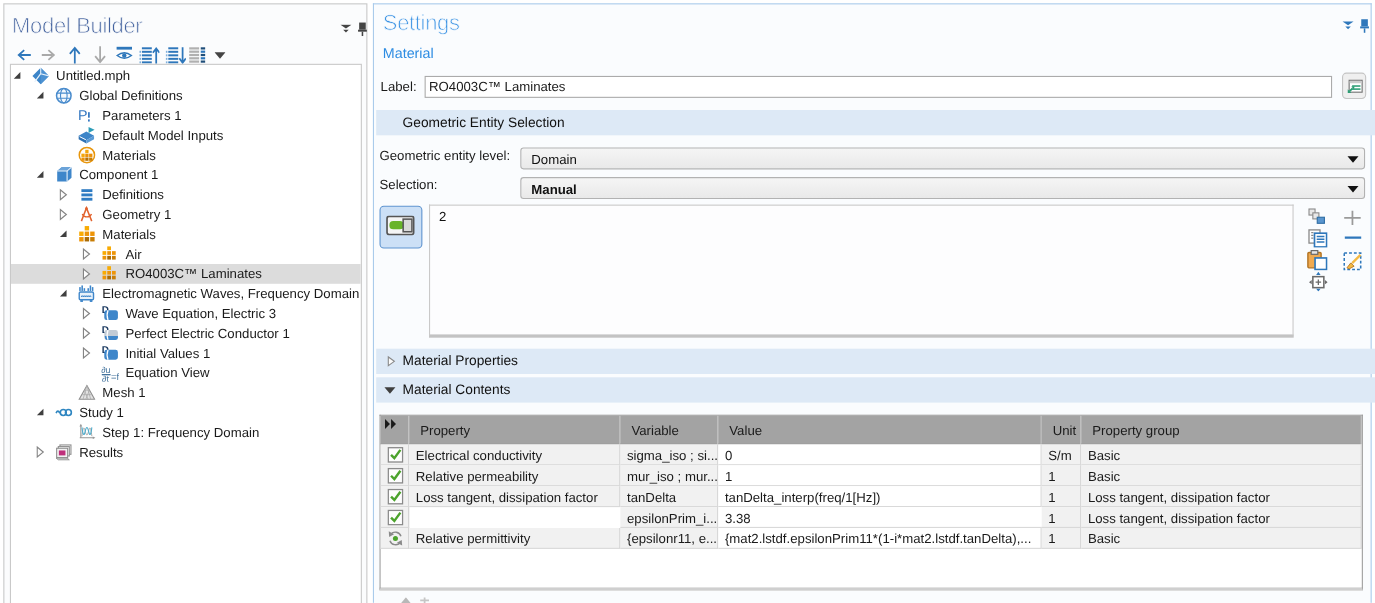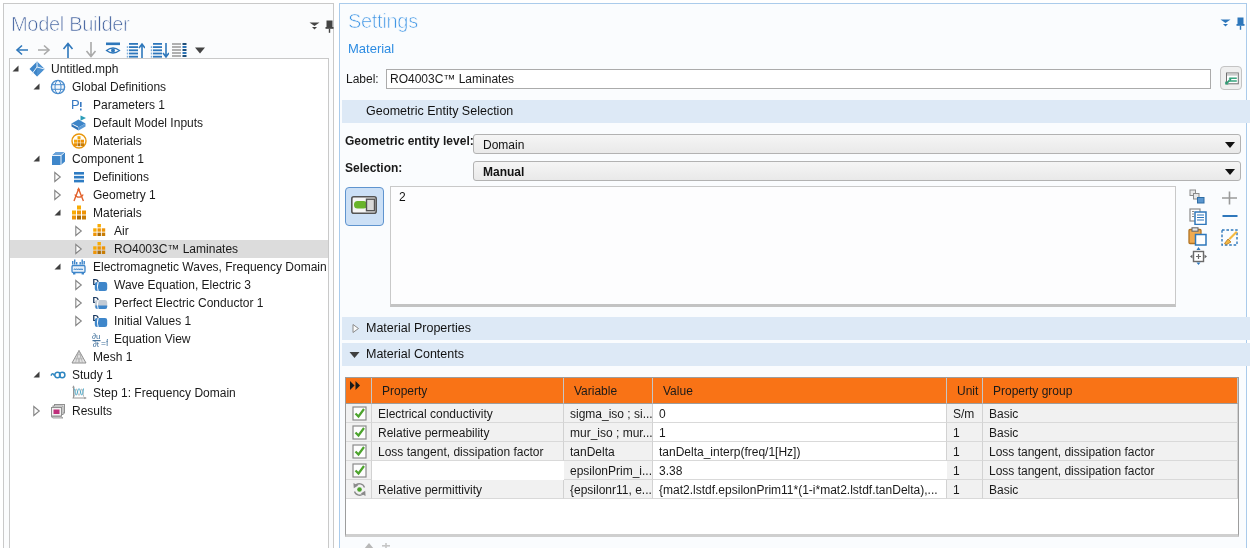--- a/index.html
+++ b/index.html
@@ -17,32 +17,32 @@
   #rp-sub { left:8px; top:37px; font-size:13px; color:#2d8ce2; }
   .blktxt { font-size:12px; color:#1a1a1a; }
   #lab { left:6px; top:68px; }
   #labinput { left:46px; top:65px; width:825px; height:20px; border:1px solid #ababab; background:#ffffff; font-size:12px; color:#1a1a1a; padding:2px 0 0 3px; }
   #labbtn { left:880px; top:62px; width:22px; height:24px; border:1px solid #c4c4c4; border-radius:4px; background:#efefef; }
   .band { left:2px; width:983px; height:23px; background:#dde9f6; }
   .band .btxt { position:absolute; left:24px; top:4px; font-size:12.5px; color:#111; }
   #band1 { top:96px; }
   #band2 { top:313px; }
   #band3 { top:339px; }
-  .flabel { left:5px; font-size:12px; color:#1a1a1a;font-weight:bold; }
+  .flabel { left:5px; font-size:12px; color:#1a1a1a; }
   .combo { left:133px; width:768px; height:20px; border:1px solid #b2b2b2; border-radius:3px;
     background:linear-gradient(#f5f5f5,#e9e9e9); font-size:12px; color:#111; padding:3px 0 0 9px; }
   .combo:after { content:""; position:absolute; right:5px; top:7px; width:0; height:0;
     border-left:5px solid transparent; border-right:5px solid transparent; border-top:6px solid #111; }
   #combo1 { top:130px; }
   #combo2 { top:157px;font-weight:bold; }
   #togglebtn { left:5px; top:183px; width:39px; height:39px; border:1.5px solid #5f94cf; border-radius:4px; background:#cce0f6; }
   #selbox { left:50px; top:182px; width:786px; height:121px; border:1px solid #c9c9c9; border-bottom:3px solid #c3c3c3; background:#fdfdfe; }
   #selbox .num { position:absolute; left:8px; top:3px; font-size:12px; color:#111; }
   #mtable { left:5px; top:373px; width:894px; height:160px; border:1px solid #9d9d9d; border-bottom:3px solid #cfcfcf; background:#ffffff; }
-  .th { position:absolute; background:#f97316; border-right:1px solid #c6c6c6; border-bottom:1px solid #9d9d9d; height:26px; top:0; font-size:12px; color:#1a1a1a; }
+  .th { position:absolute; background:#a3a3a3; border-right:1px solid #c6c6c6; border-bottom:1px solid #9d9d9d; height:26px; top:0; font-size:12px; color:#1a1a1a; }
   .th span { position:absolute; bottom:5px; left:10px; }
   .td { position:absolute; height:19px; border-right:1px solid #d2d2d2; border-bottom:1px solid #d9d9d9; font-size:12px; color:#1a1a1a; background:#f1f1f1; white-space:nowrap; overflow:hidden; }
   .td span { position:absolute; top:2.5px; left:6px; }
   .td.val { background:#ffffff; }
 </style>
 </head>
 <body>
 <div id="lpanel" class="abs">
   <div id="lp-title" class="abs">Model Builder</div>
   <svg class="abs" style="left:305px;top:18px" width="11" height="8" viewBox="0 0 11 8">

